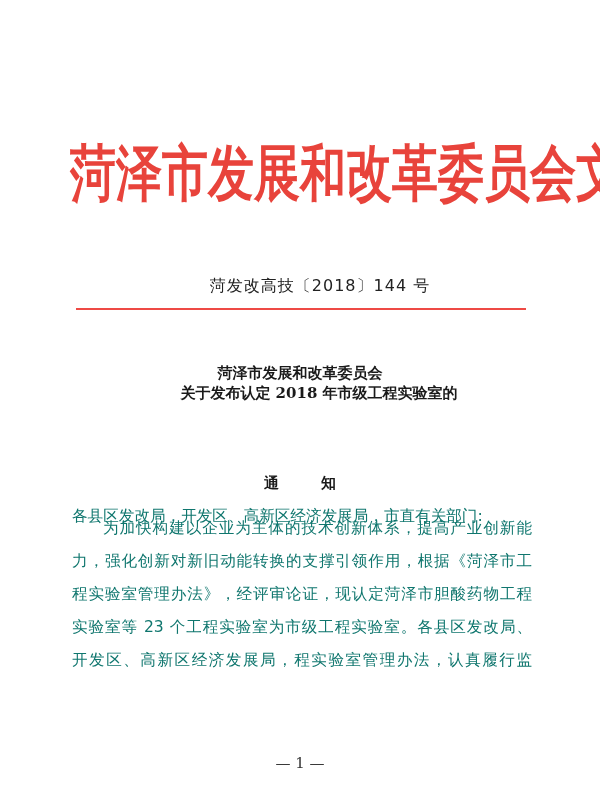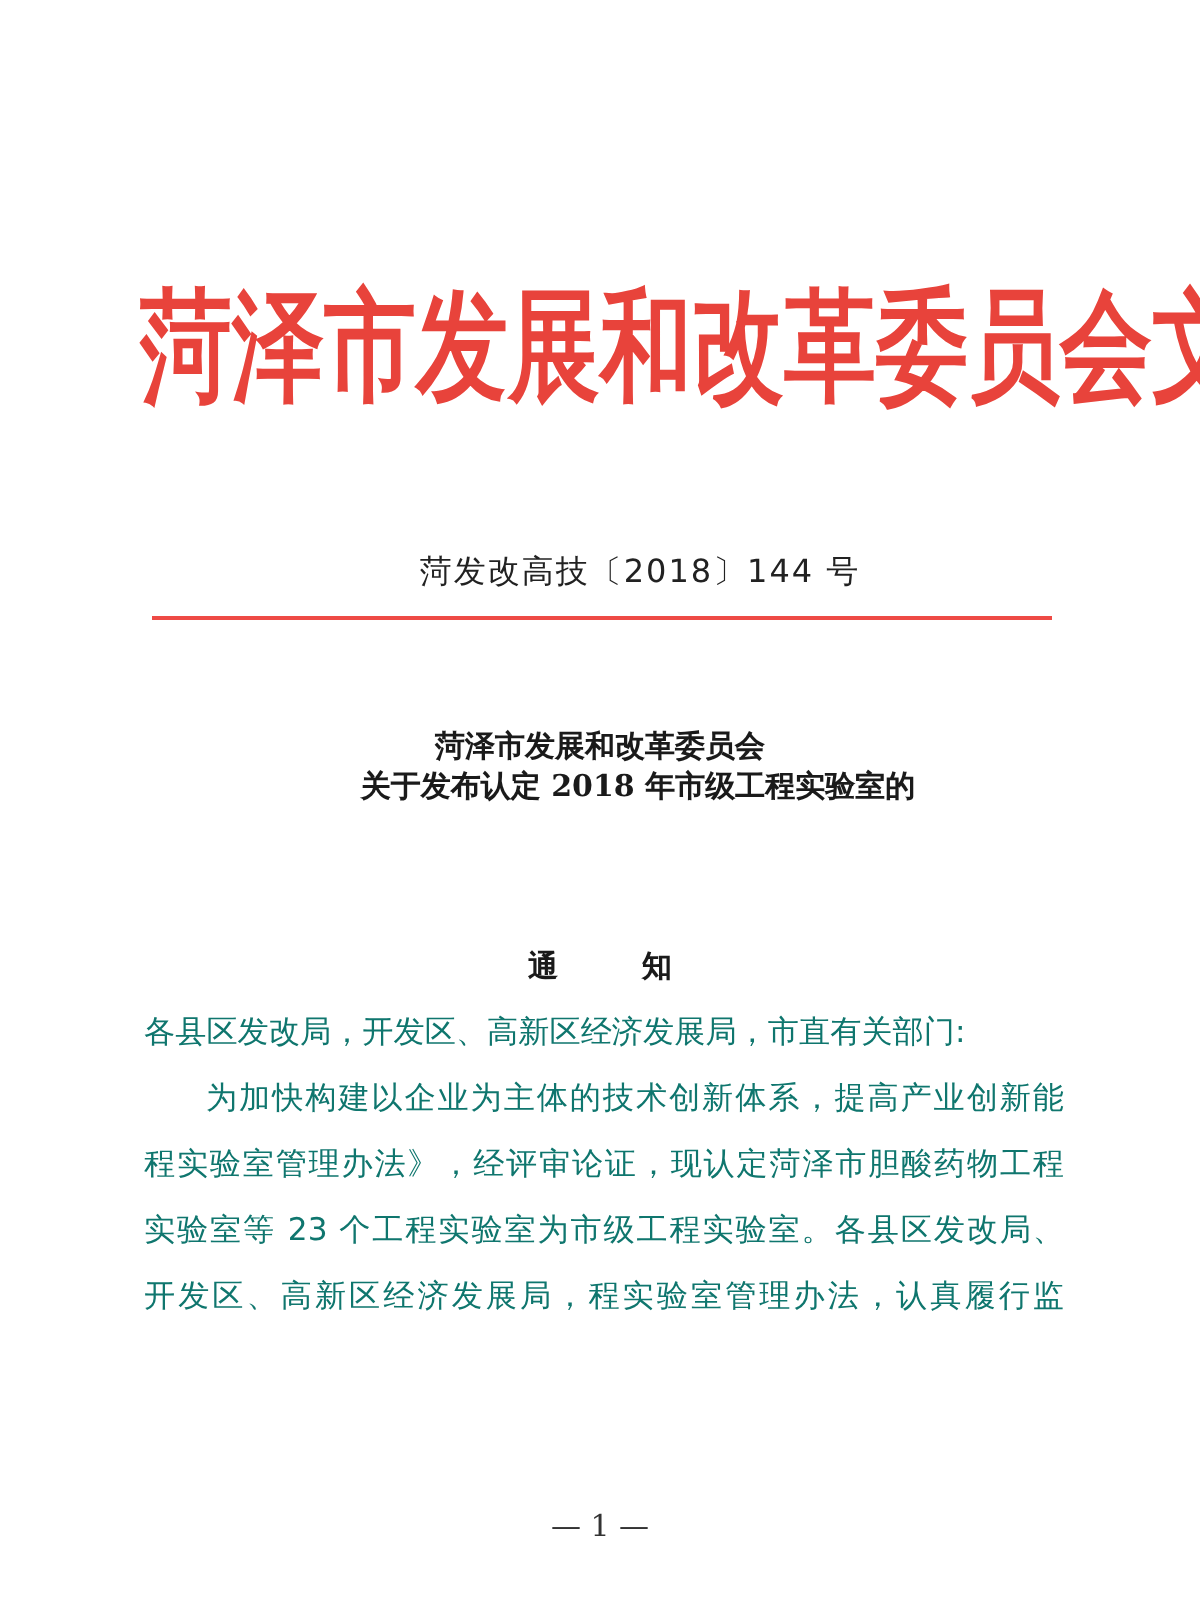--- a/index.html
+++ b/index.html
@@ -31,21 +31,21 @@
   .t1 { top: 364px; }
   .t2 { top: 384px; margin-left: 19px; }
   .t3 { top: 432px; word-spacing: 0; margin-top: 42px; }
   .t3 .gap { display: inline-block; width: 42px; }
   .body-text {
     position: absolute; left: 72px; width: 460px;
     font-family: "DejaVu Sans", sans-serif; font-size: 15.6px; color: #0f766e;
     line-height: 33px; white-space: nowrap;
   }
   .salutation { top: 500px; }
-  .para { top: 533px; }
+  .para { top: 512px; }
   .para .line { display: block; height: 33px; text-align: justify; text-align-last: justify; width: 460px; }
   .para .first { padding-left: 31px; width: 429px; }
   .para .last { text-align-last: justify; }
   .page-number {
     position: absolute; left: 0; top: 754px; width: 600px; text-align: center;
     font-family: "DejaVu Serif", serif; font-size: 15px; color: #333;
   }
 </style>
 </head>
 <body>
@@ -73,18 +73,19 @@
 <div class="title t1">菏泽市发展和改革委员会</div>
 <div class="title t2">关于发布认定 2018 年市级工程实验室的</div>
 <div class="title t3">
   <span>通</span><span class="gap"></span><span>知</span>
 </div>
 
 <div class="body-text salutation">各县区发改局，开发区、高新区经济发展局，市直有关部门:</div>
 
 <div class="body-text para">
   <span class="line first">为加快构建以企业为主体的技术创新体系，提高产业创新能</span>
+  <span class="line">力，强化创新对新旧动能转换的支撑引领作用，根据《菏泽市工</span>
   <span class="line">程实验室管理办法》，经评审论证，现认定菏泽市胆酸药物工程</span>
   <span class="line">实验室等 23 个工程实验室为市级工程实验室。各县区发改局、</span>
   <span class="line">开发区、高新区经济发展局，程实验室管理办法，认真履行监</span>
 </div>
 
 <div class="page-number">— 1 —</div>
 
 </body></html>

